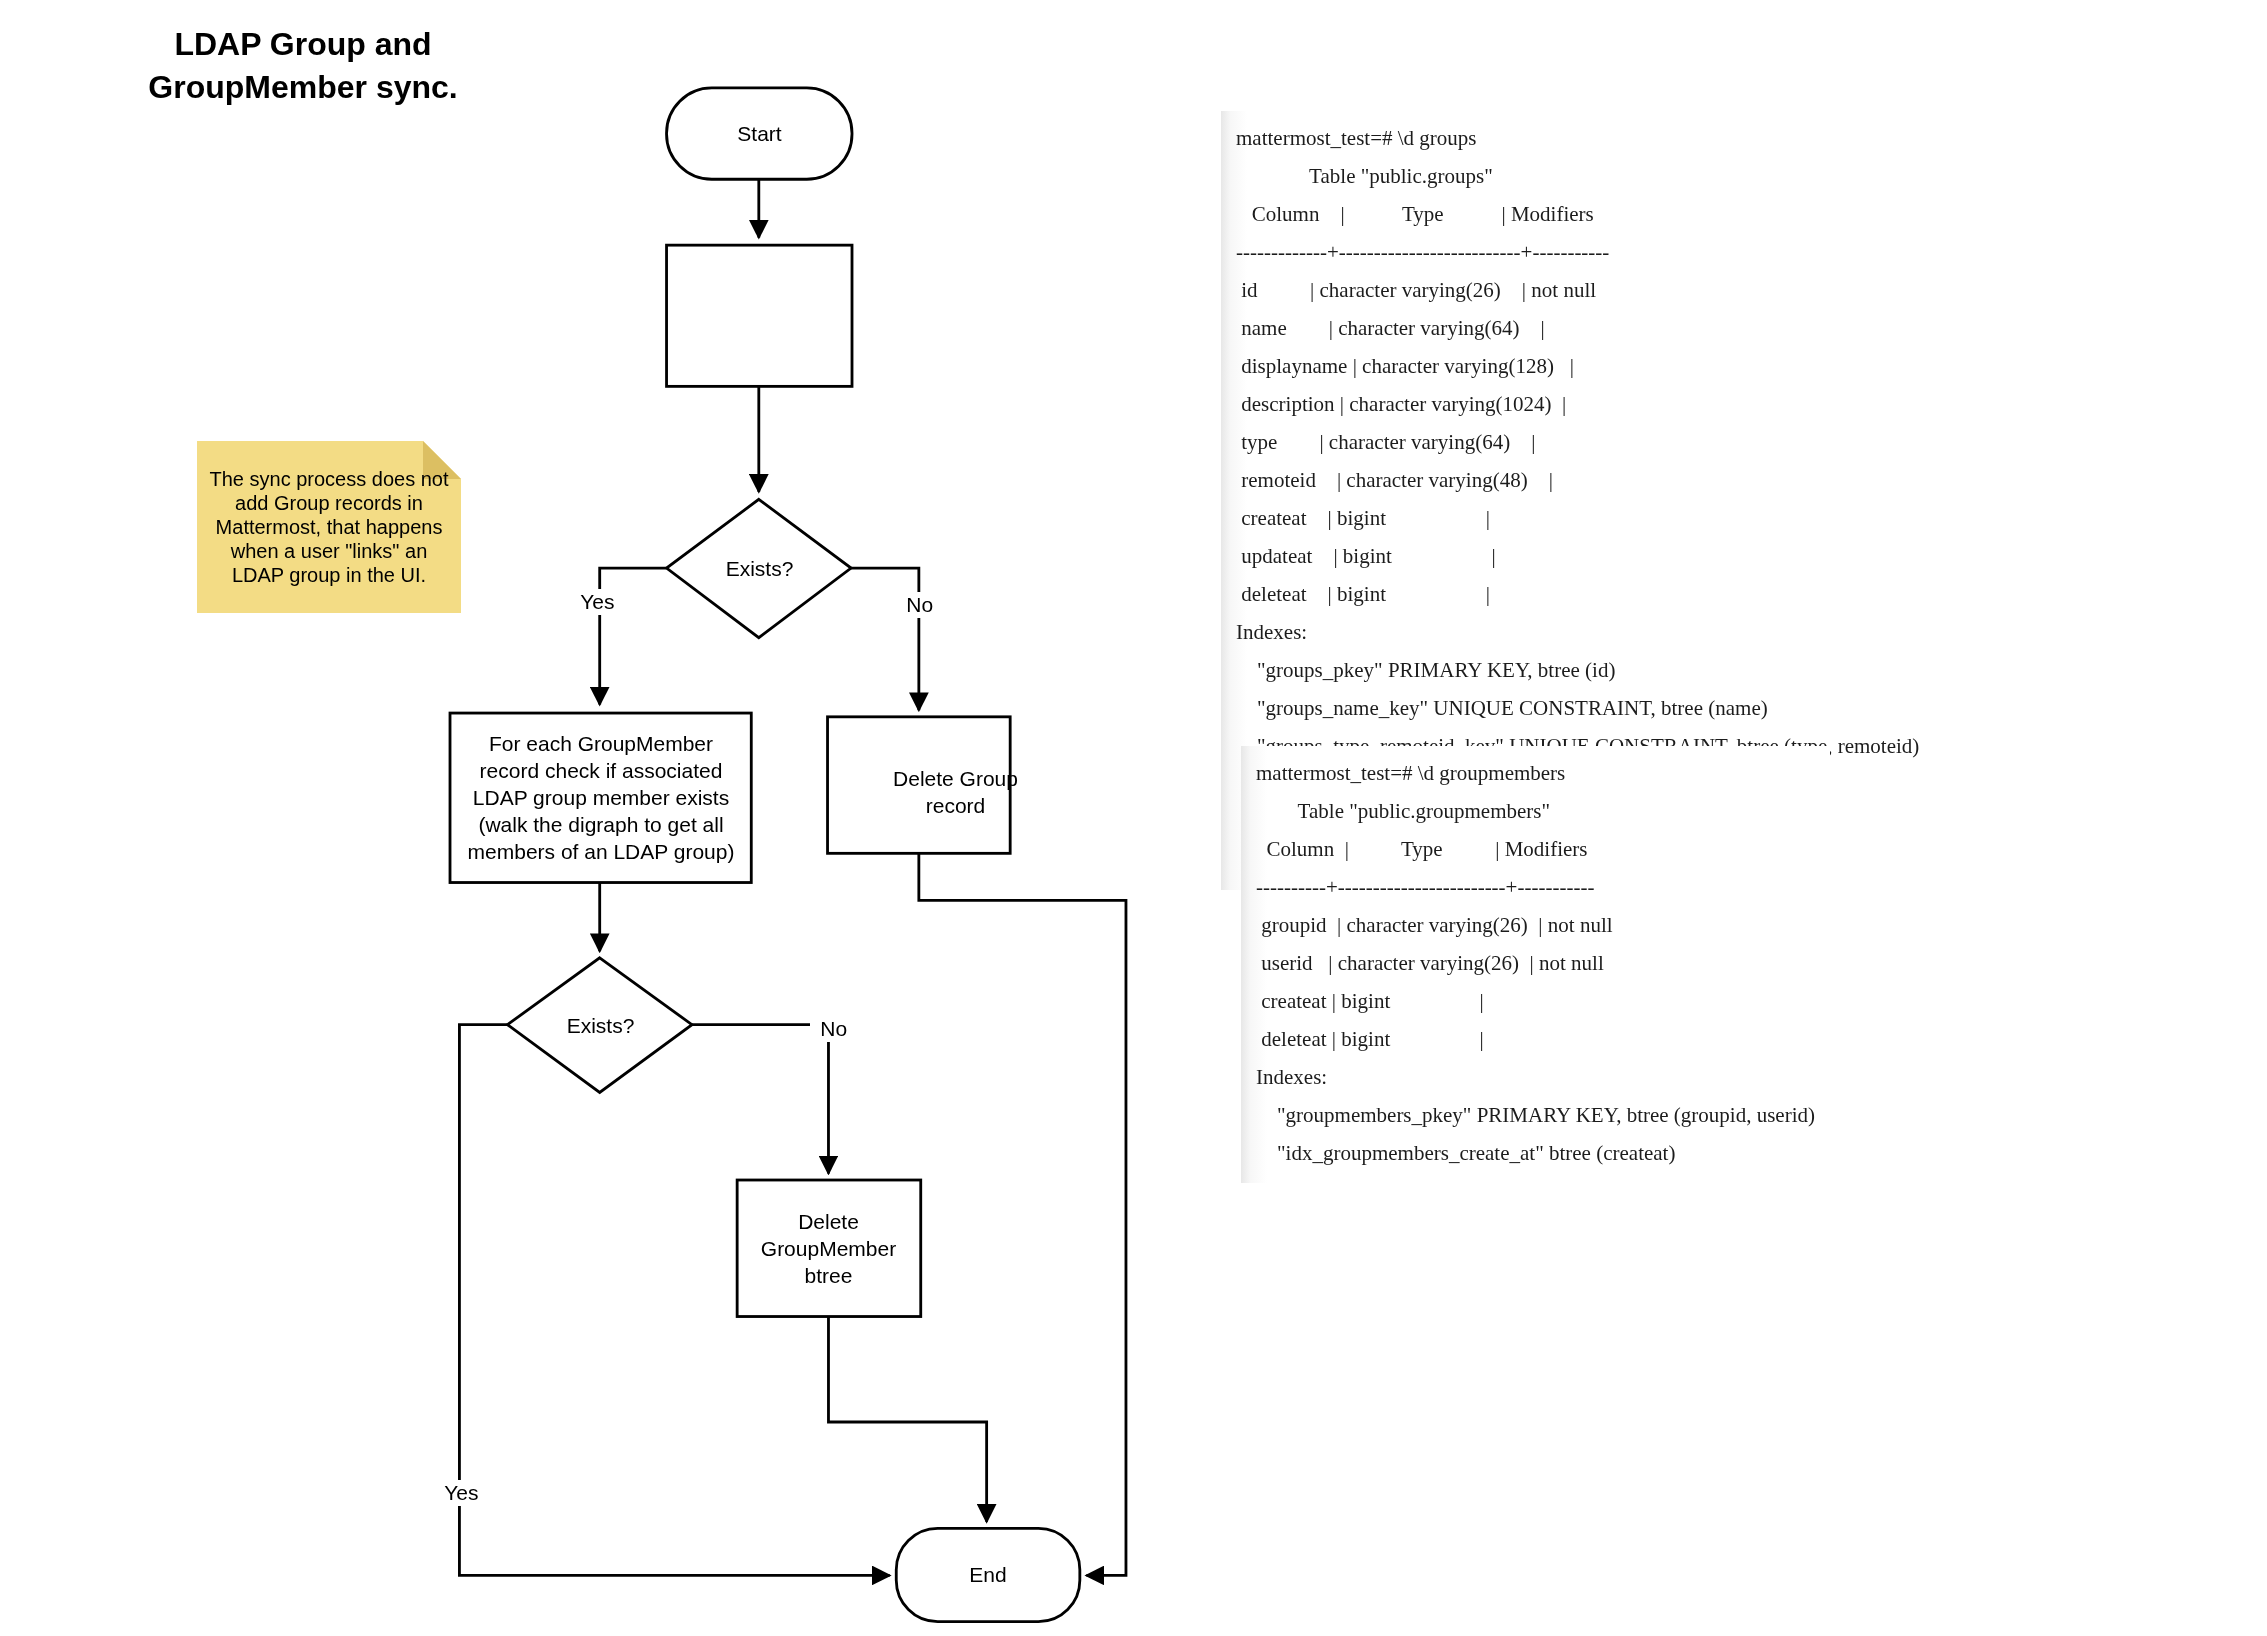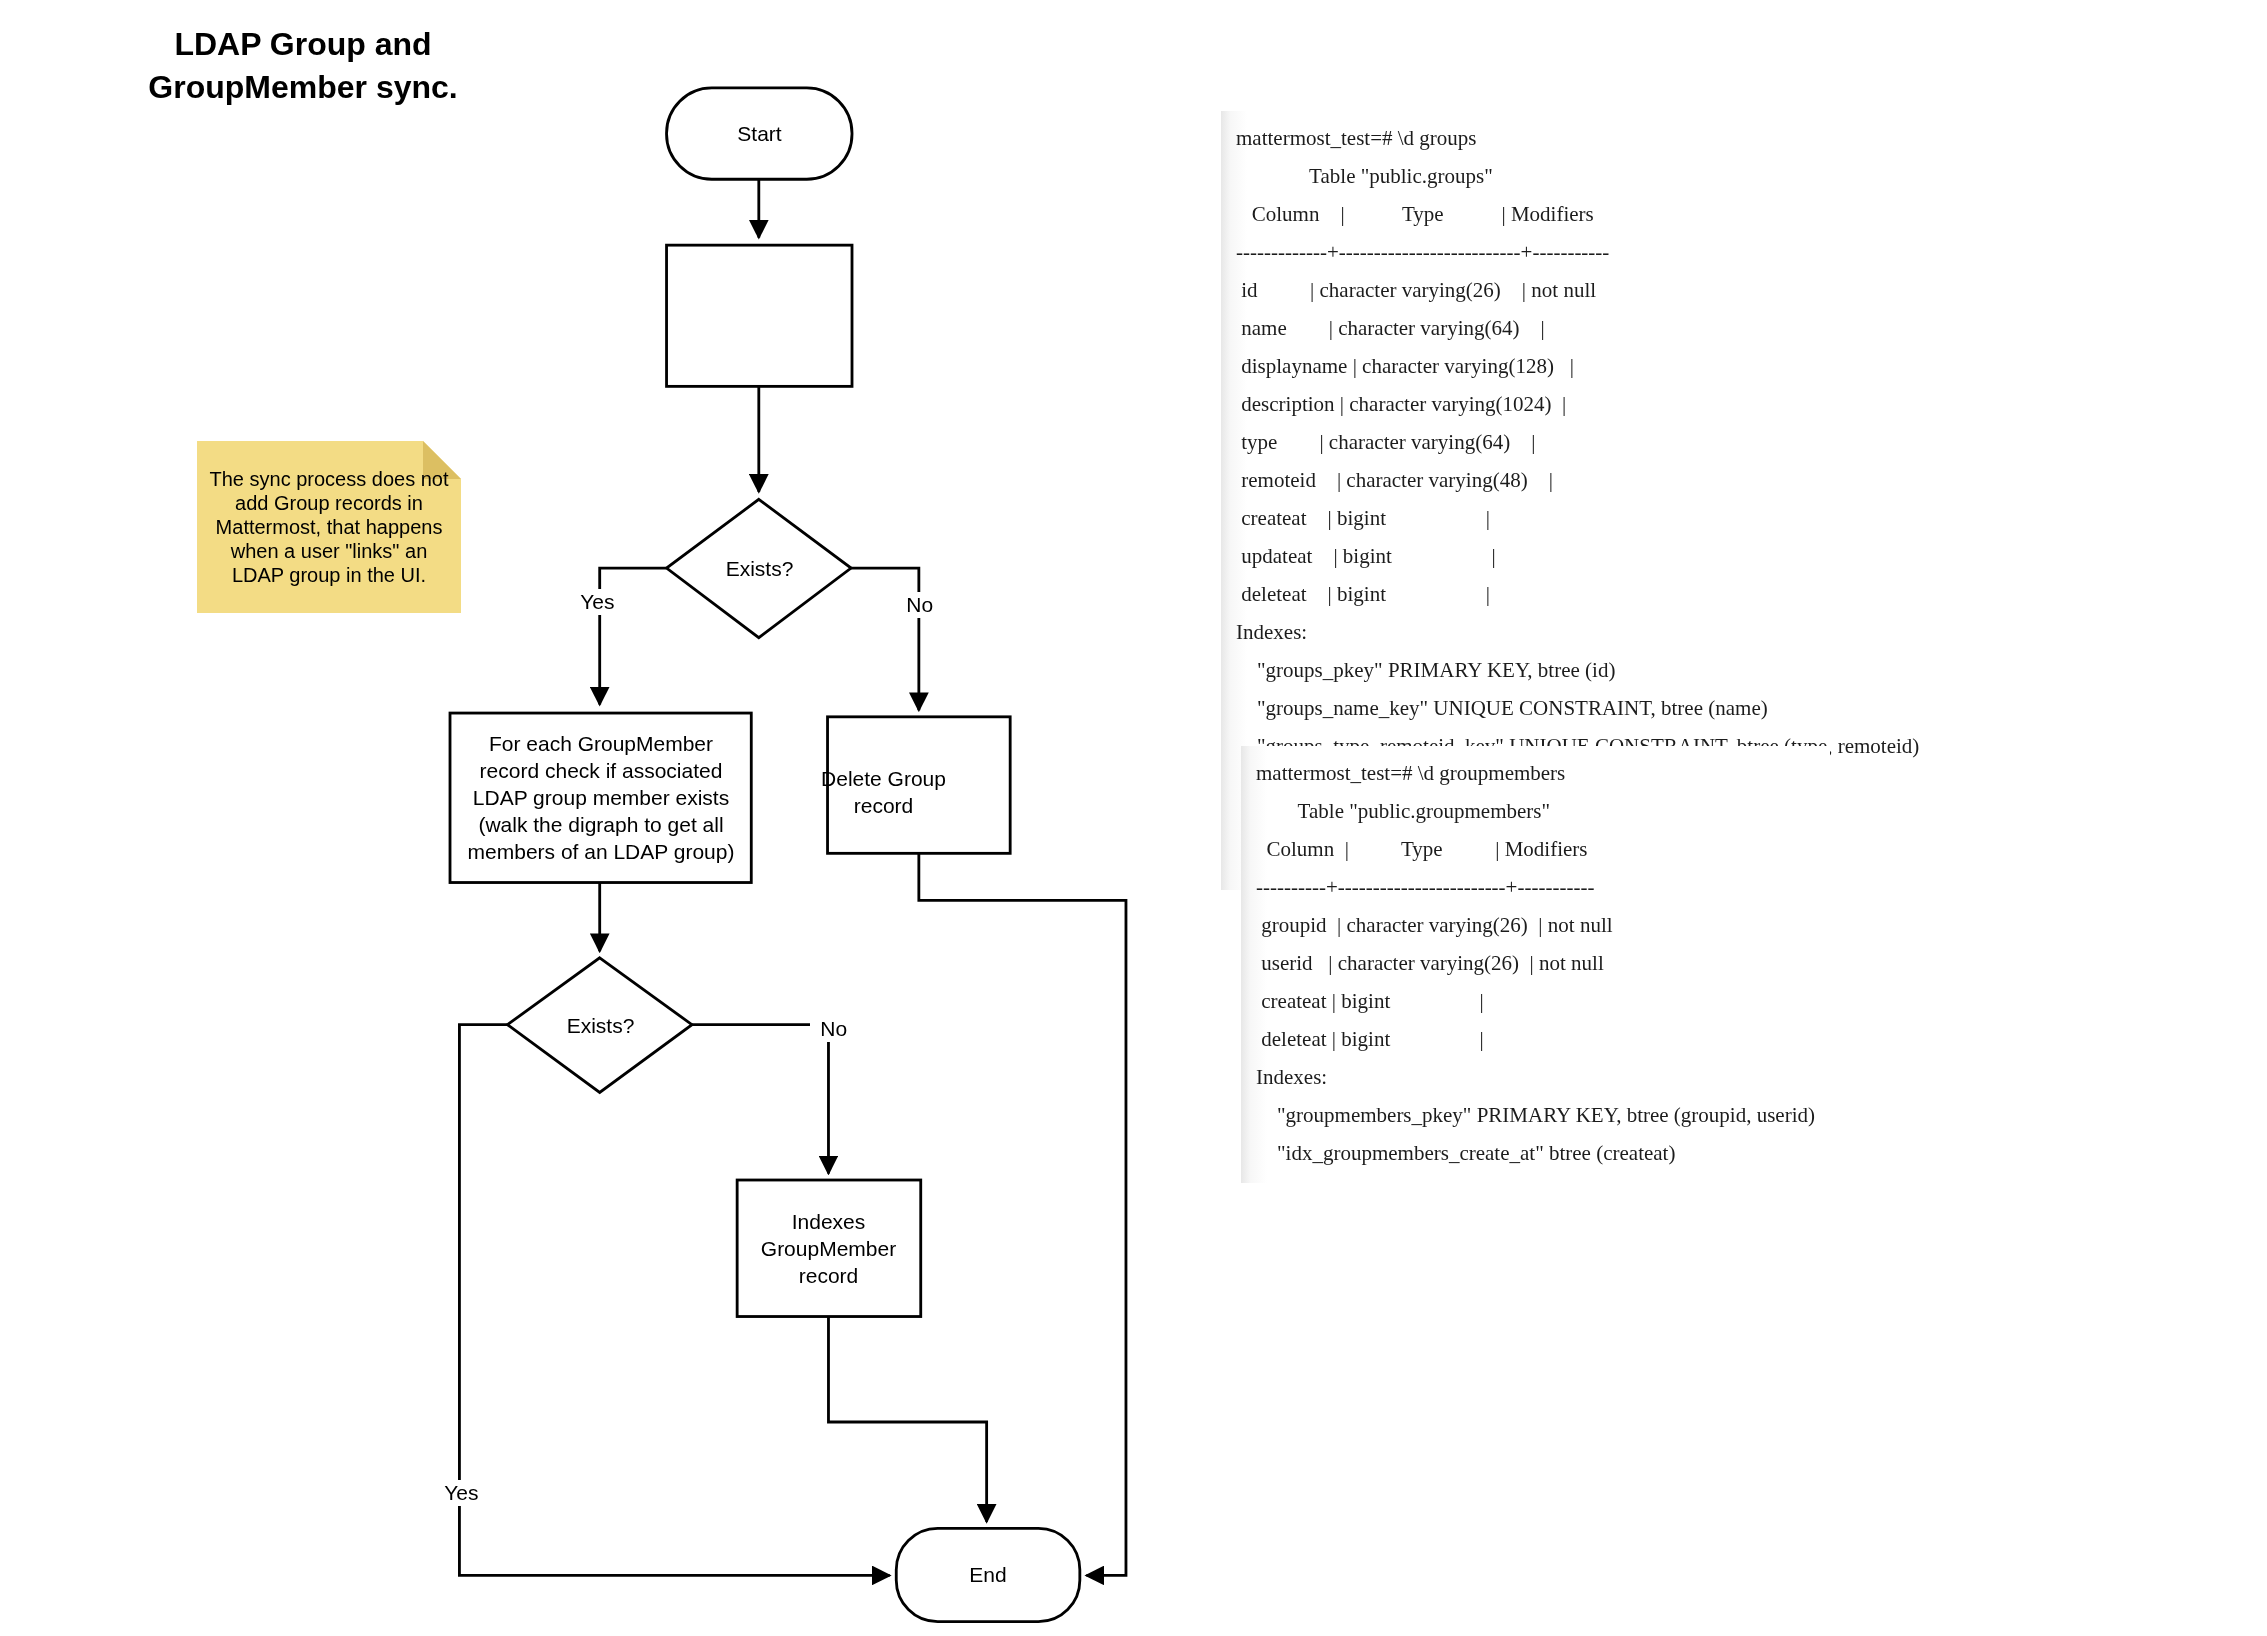--- a/index.html
+++ b/index.html
@@ -61,25 +61,25 @@
   <div id="title">
     <div>LDAP Group and</div>
     <div>GroupMember sync.</div>
   </div>
 
   <div class="lbl" style="left:667px;top:88px;width:185px;height:91px;">Start</div>
   <div class="lbl" style="left:667px;top:499px;width:185px;height:138px;">Exists?</div>
   <div class="edge-lbl" style="left:571px;top:589px;width:45px;">Yes</div>
   <div class="edge-lbl" style="left:896px;top:592px;width:40px;">No</div>
   <div class="lbl" style="left:460px;top:713px;width:282px;height:169px;">For each GroupMember record check if associated LDAP group member exists (walk the digraph to get all members of an LDAP group)</div>
-  <div class="lbl" style="left:808px;top:717px;width:151px;height:149px;">Delete Group record</div>
+  <div class="lbl" style="left:880px;top:717px;width:151px;height:149px;">Delete Group record</div>
   <div class="lbl" style="left:508px;top:958px;width:185px;height:135px;">Exists?</div>
   <div class="edge-lbl" style="left:435px;top:1480px;width:45px;">Yes</div>
   <div class="edge-lbl" style="left:810px;top:1016px;width:40px;">No</div>
-  <div class="lbl" style="left:753px;top:1180px;width:151px;height:137px;">Indexes GroupMember record</div>
+  <div class="lbl" style="left:753px;top:1180px;width:151px;height:137px;">Delete GroupMember btree</div>
   <div class="lbl" style="left:896px;top:1528px;width:184px;height:93px;">End</div>
 
   <div class="note" style="left:197px;top:441px;width:255px;height:172px;padding-left:9px;">
     <div class="body" style="background:#F3DC85;"></div>
     <div class="fold" style="background:#DCBF62;"></div>
     <div class="txt">The sync process does not add Group records in Mattermost, that happens when a user "links" an LDAP group in the UI.</div>
   </div>
 
   <div class="terminal" style="left:1221px;top:111px;">
     <pre>mattermost_test=# \d groups

